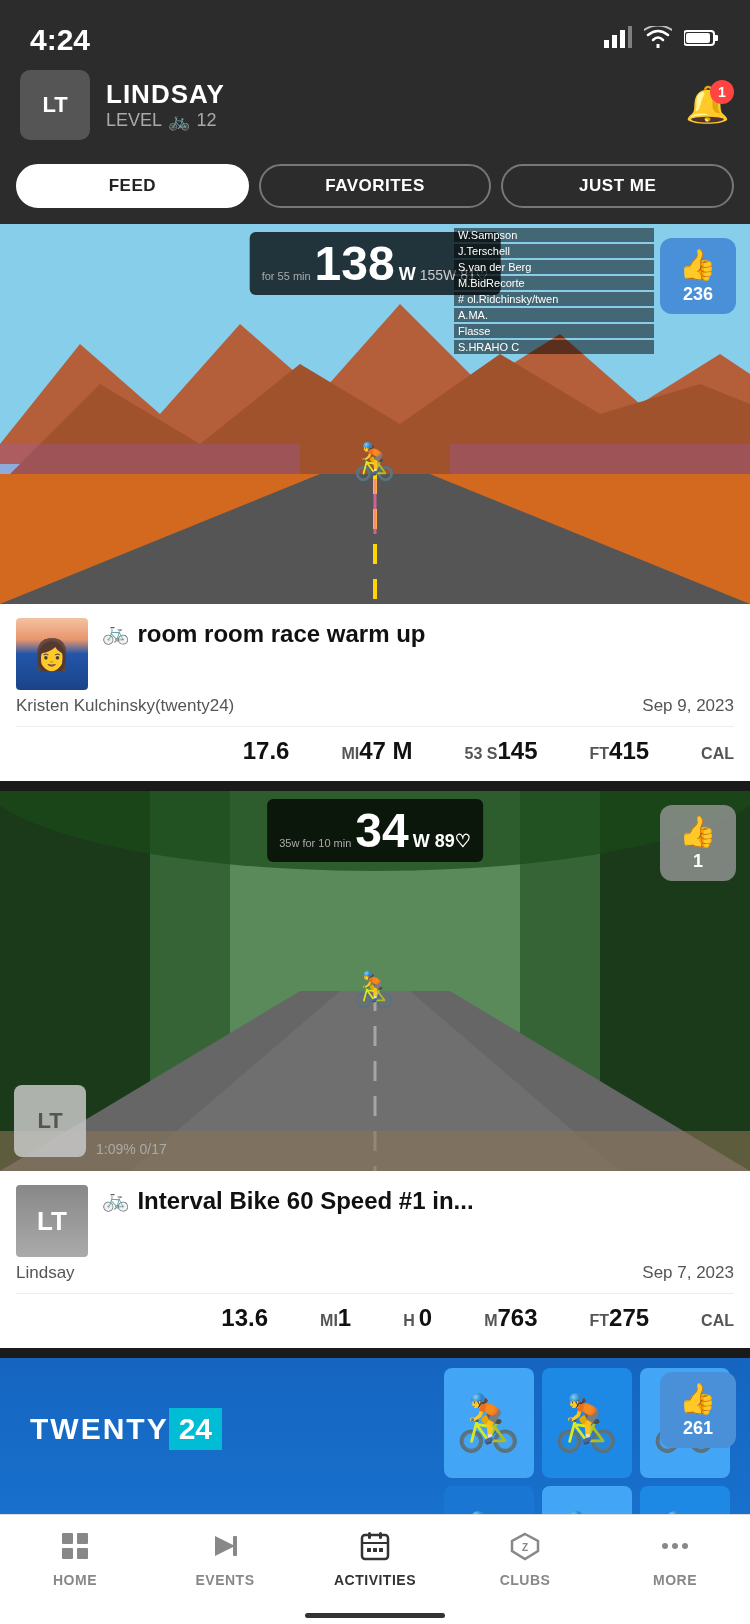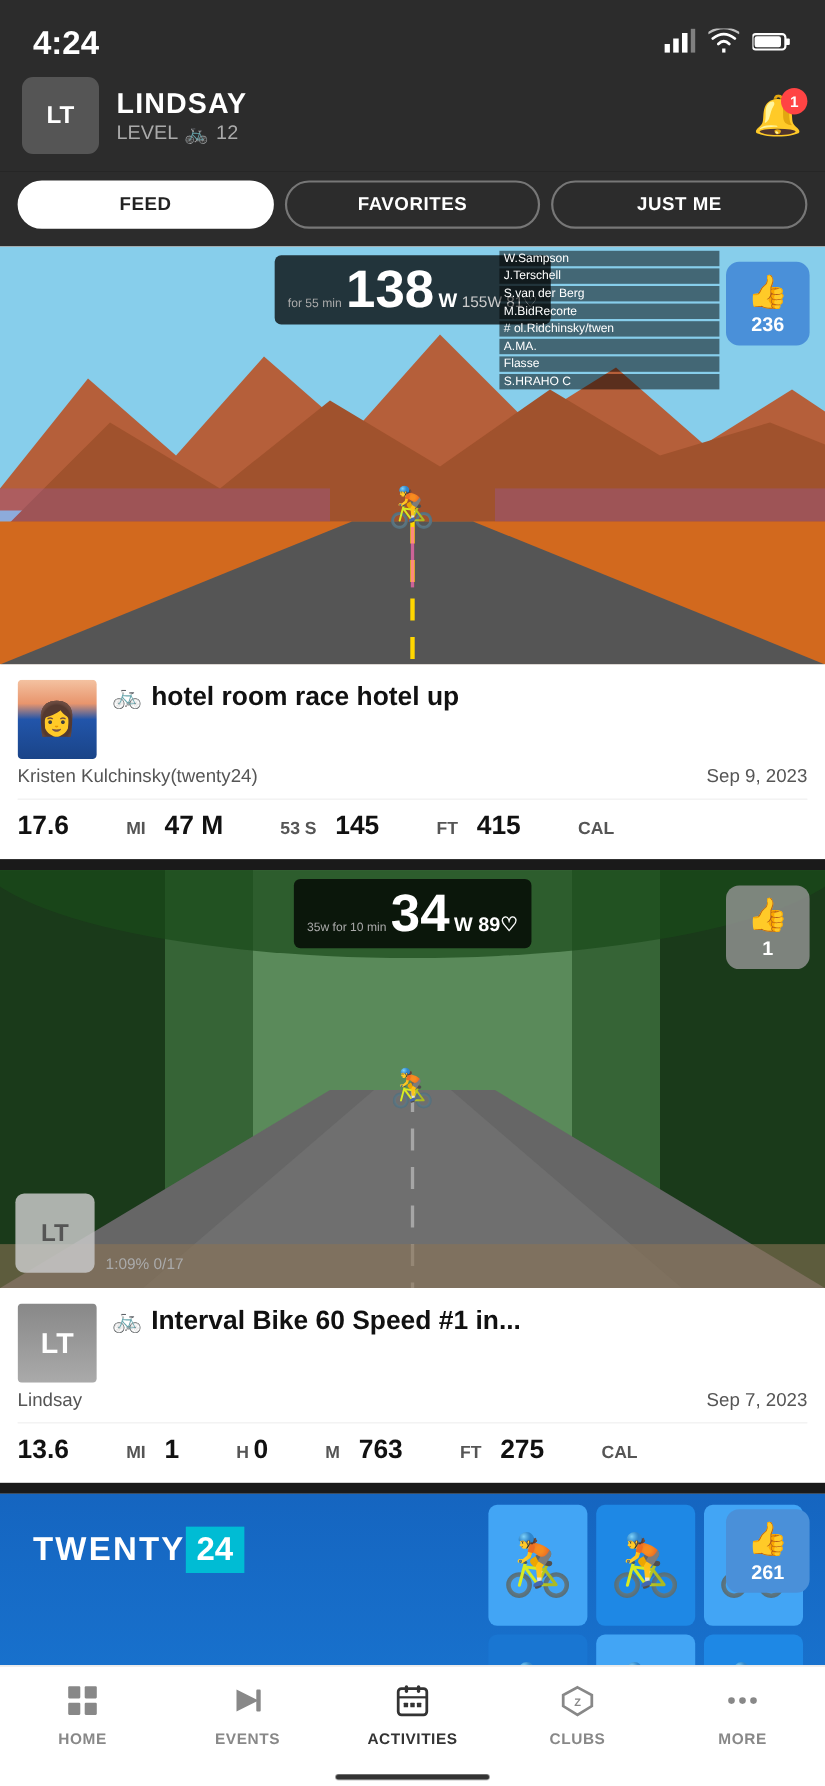--- a/index.html
+++ b/index.html
@@ -250,24 +250,23 @@
     }
     .card-meta {
       display: flex;
       justify-content: space-between;
       color: #555;
       font-size: 17px;
       margin-bottom: 10px;
     }
     .card-stats {
       display: flex;
-      justify-content: flex-start;
+      justify-content: flex-end;
       border-top: 1px solid #eee;
       padding-top: 10px;
-      gap: 17px;
     }
     .stat-item {
       display: flex;
       align-items: baseline;
       gap: 4px;
     }
     .stat-value {
       font-size: 24px;
       font-weight: 900;
       color: #111;
@@ -471,21 +470,21 @@
         </div>
       </div>
       <div class="card-info">
         <div class="card-header-row">
           <div class="card-avatar">
             <div class="card-avatar-female">👩</div>
           </div>
           <div class="card-title-wrap">
             <div class="card-title">
               <span class="bike-icon">🚲</span>
-              <span>hotel room race hotel up</span>
+              <span>room room race warm up</span>
             </div>
           </div>
         </div>
         <div class="card-meta">
           <span>Kristen Kulchinsky(twenty24)</span>
           <span>Sep 9, 2023</span>
         </div>
         <div class="card-stats">
           <div class="stat-item">
             <span class="stat-value">17.6</span>
@@ -586,21 +585,21 @@
         </div>
       </div>
     </div>
   </div>
 
   <div class="card-wrapper">
     <div class="twenty24-card">
       <div class="twenty24-image">
 
         <div style="position:absolute;top:30px;left:30px;">
-          <div style="display:flex;align-items:center;gap:0;">
+          <div style="display:flex;align-items:center;gap:0;margin-top:20px;">
             <span style="font-size:30px;font-weight:900;color:white;letter-spacing:2px;font-family:Arial Black,sans-serif;">TWENTY</span>
             <span style="font-size:30px;font-weight:900;color:white;background:#00BCD4;padding:2px 8px;font-family:Arial Black,sans-serif;border:2px solid #00BCD4;">24</span>
           </div>
         </div>
 
         <div style="position:absolute;right:20px;top:10px;display:grid;grid-template-columns:repeat(3,90px);grid-template-rows:repeat(2,110px);gap:8px;">
           <div style="background:#42A5F5;border-radius:8px;display:flex;align-items:center;justify-content:center;font-size:55px;">🚴</div>
           <div style="background:#1E88E5;border-radius:8px;display:flex;align-items:center;justify-content:center;font-size:55px;">🚴</div>
           <div style="background:#42A5F5;border-radius:8px;display:flex;align-items:center;justify-content:center;font-size:55px;">🚴</div>
           <div style="background:#1976D2;border-radius:8px;display:flex;align-items:center;justify-content:center;font-size:55px;">🚴</div>

